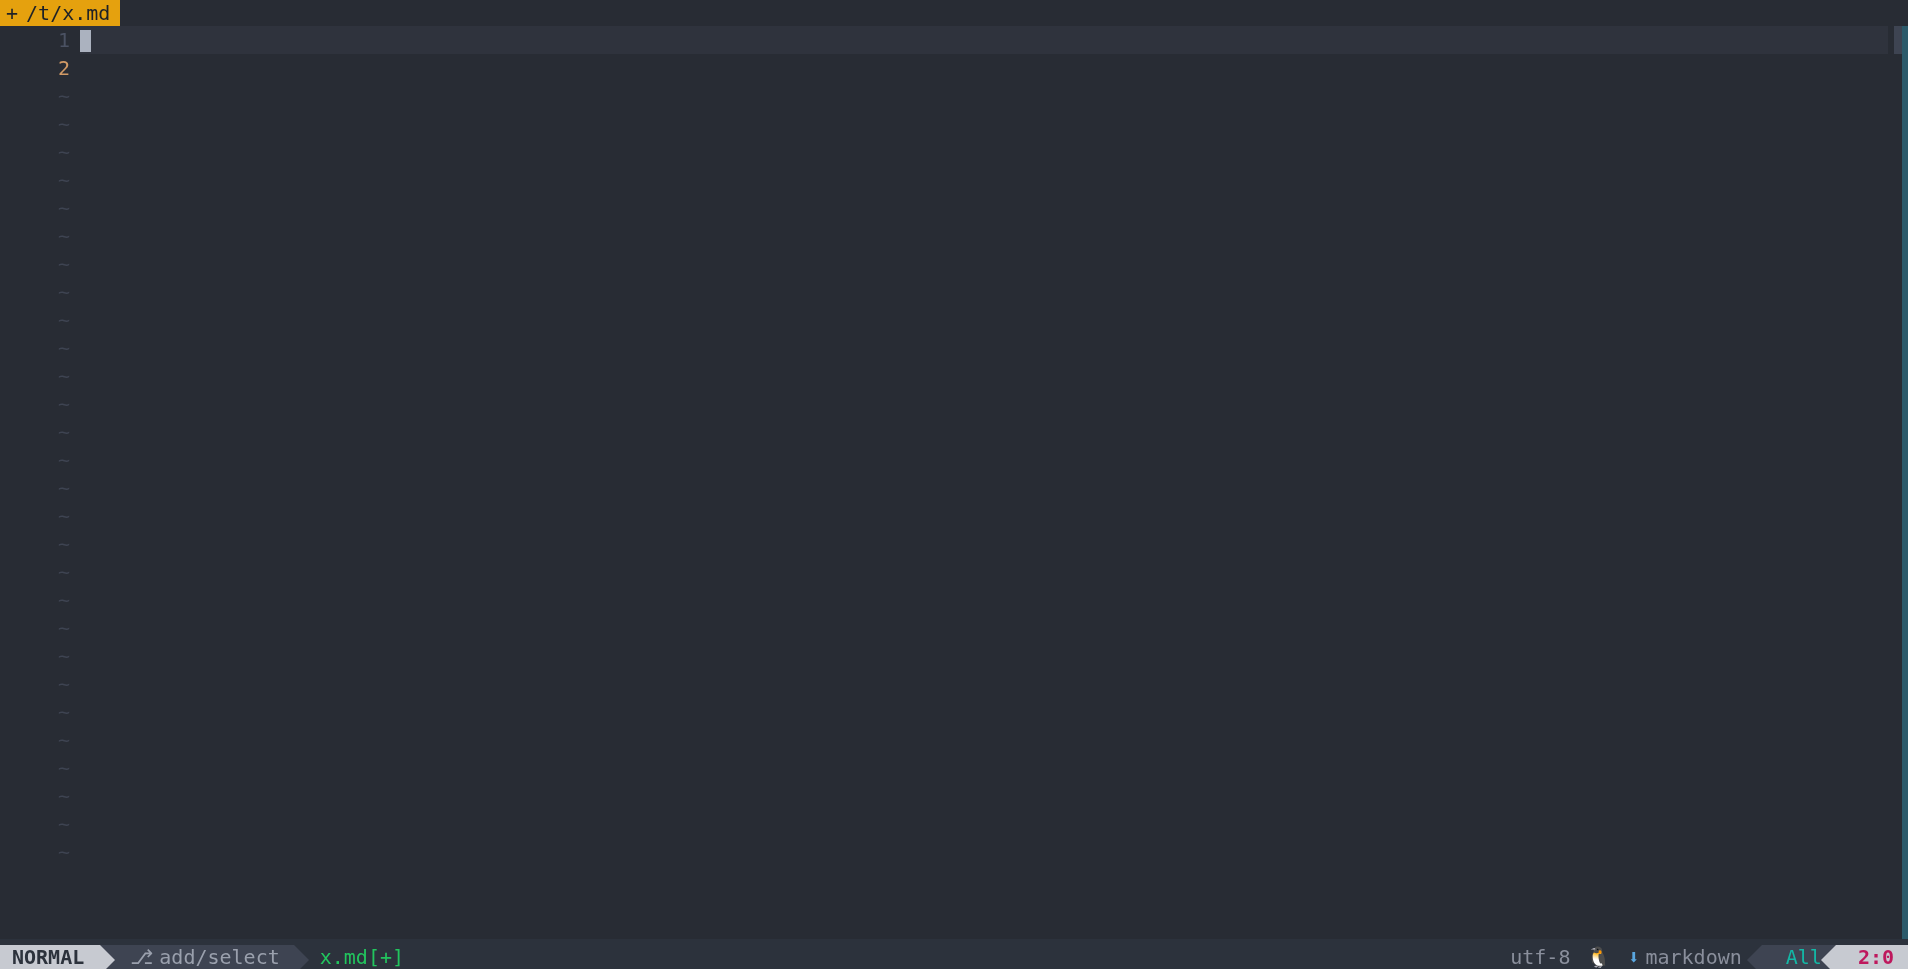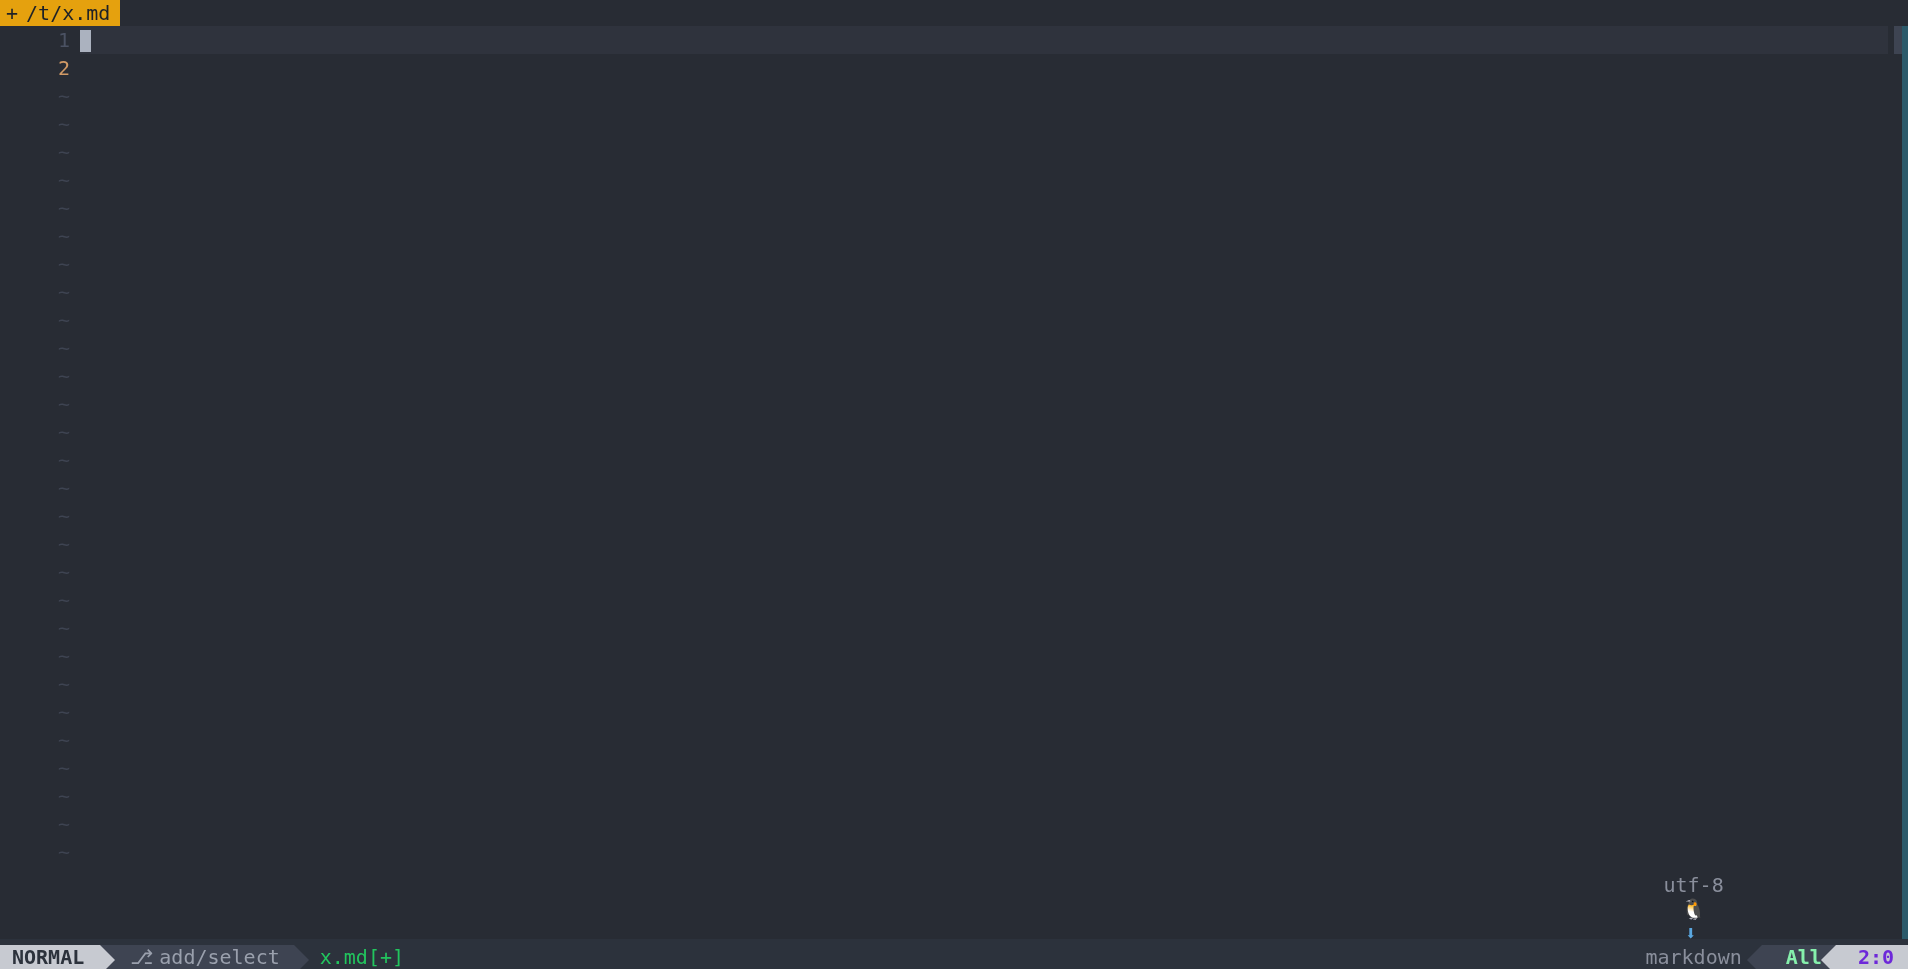--- a/index.html
+++ b/index.html
@@ -148,41 +148,39 @@
     z-index: 2;
   }
   .seg-file {
     padding-left: 26px;
     color: #22c55e;
   }
   .spacer { flex: 1; }
   .seg-enc {
     color: #8a8f9c;
     padding-right: 20px;
-    flex-direction: column;
   }
   .seg-right-a {
     background: #3e4452;
-    color: #86efac;
+    color: #14b8a6;
     padding-left: 24px;
     position: relative;
-    font-weight: bold;
   }
   .seg-right-a::before {
     content: "";
     position: absolute;
     left: -15px;
     top: 0;
     border-top: 15px solid transparent;
     border-bottom: 15px solid transparent;
     border-right: 15px solid #3e4452;
   }
   .seg-right-b {
     background: #c7cad1;
-    color: #6d28d9;
+    color: #be185d;
     font-weight: 600;
     padding-left: 22px;
     position: relative;
   }
   .seg-right-b::before {
     content: "";
     position: absolute;
     left: -15px;
     top: 0;
     border-top: 15px solid transparent;

